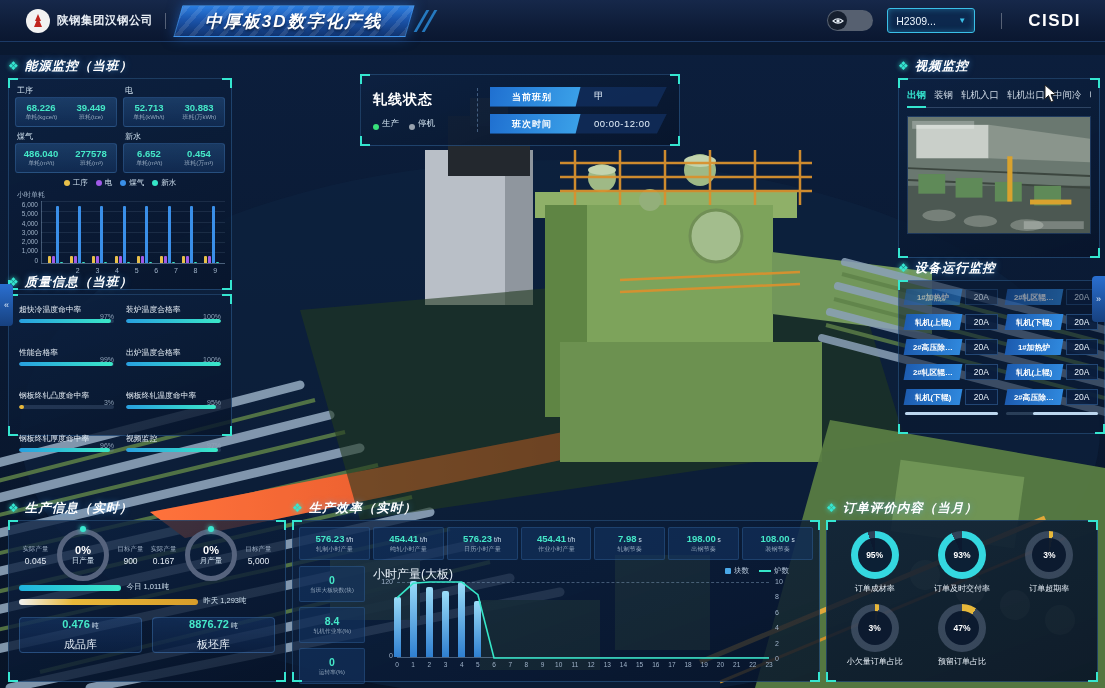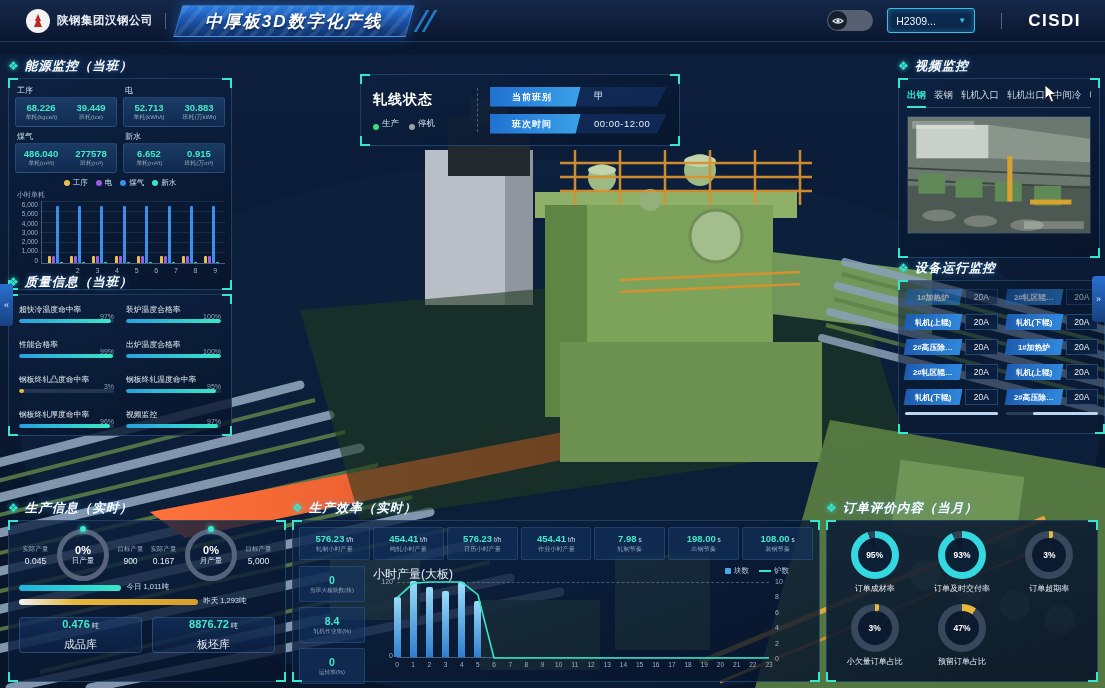--- a/index.html
+++ b/index.html
@@ -85,21 +85,21 @@
     align-items:flex-end;padding:0 2px;
     background:repeating-linear-gradient(180deg,rgba(150,180,210,.12) 0 1px,transparent 1px 10.3px);}
   .egroup{display:flex;align-items:flex-end;gap:1px;height:100%;}
   .ebar{width:3px;border-radius:1px 1px 0 0;}
   .exlabels{position:absolute;left:26px;right:0;bottom:-11px;display:flex;justify-content:space-around;}
   .exlabels span{font-size:7px;color:#9fb2c8;}
 
   
   #panel-quality{left:8px;top:272px;width:224px;}
   #panel-quality .p-body{height:142px;padding:9px 10px;display:grid;
-    grid-template-columns:1fr 1fr;gap:16px 12px;align-content:space-between;}
+    grid-template-columns:1fr 1fr;gap:24px 12px;align-content:space-between;}
   .qitem{position:relative;}
   .qlabel{font-size:7.8px;color:#e6eef6;white-space:nowrap;overflow:hidden;}
   .qpct{position:absolute;right:0;top:9px;font-size:7px;color:#8fa2b8;}
   .qtrack{margin-top:4px;height:4px;border-radius:2px;background:rgba(130,160,200,.2);overflow:hidden;}
   .qfill{height:100%;border-radius:2px;background:linear-gradient(90deg,#28a0e0,#3ae8c8);}
   .qfill.yellow{background:#e8b83a;}
 
   
   #panel-status{left:360px;top:74px;width:320px;}
   #panel-status .p-body{height:72px;padding:10px 12px;display:flex;align-items:center;}
@@ -415,21 +415,21 @@
             </div>
           </div>
           <div>
             <div class="ecname">新水</div>
             <div class="ecard">
               <div class="ecol">
                 <div class="ev">6.652</div>
                 <div class="es">单耗(m³/t)</div>
               </div>
               <div class="ecol">
-                <div class="ev">0.915</div>
+                <div class="ev">0.454</div>
                 <div class="es">班耗(万m³)</div>
               </div>
             </div>
           </div>
         </div>
       <div id="energy-legend">
           <span class="lg-item">
             <span class="lg-dot" style="background: rgb(232, 192, 74);"></span>
             <span>工序</span>
           </span>

